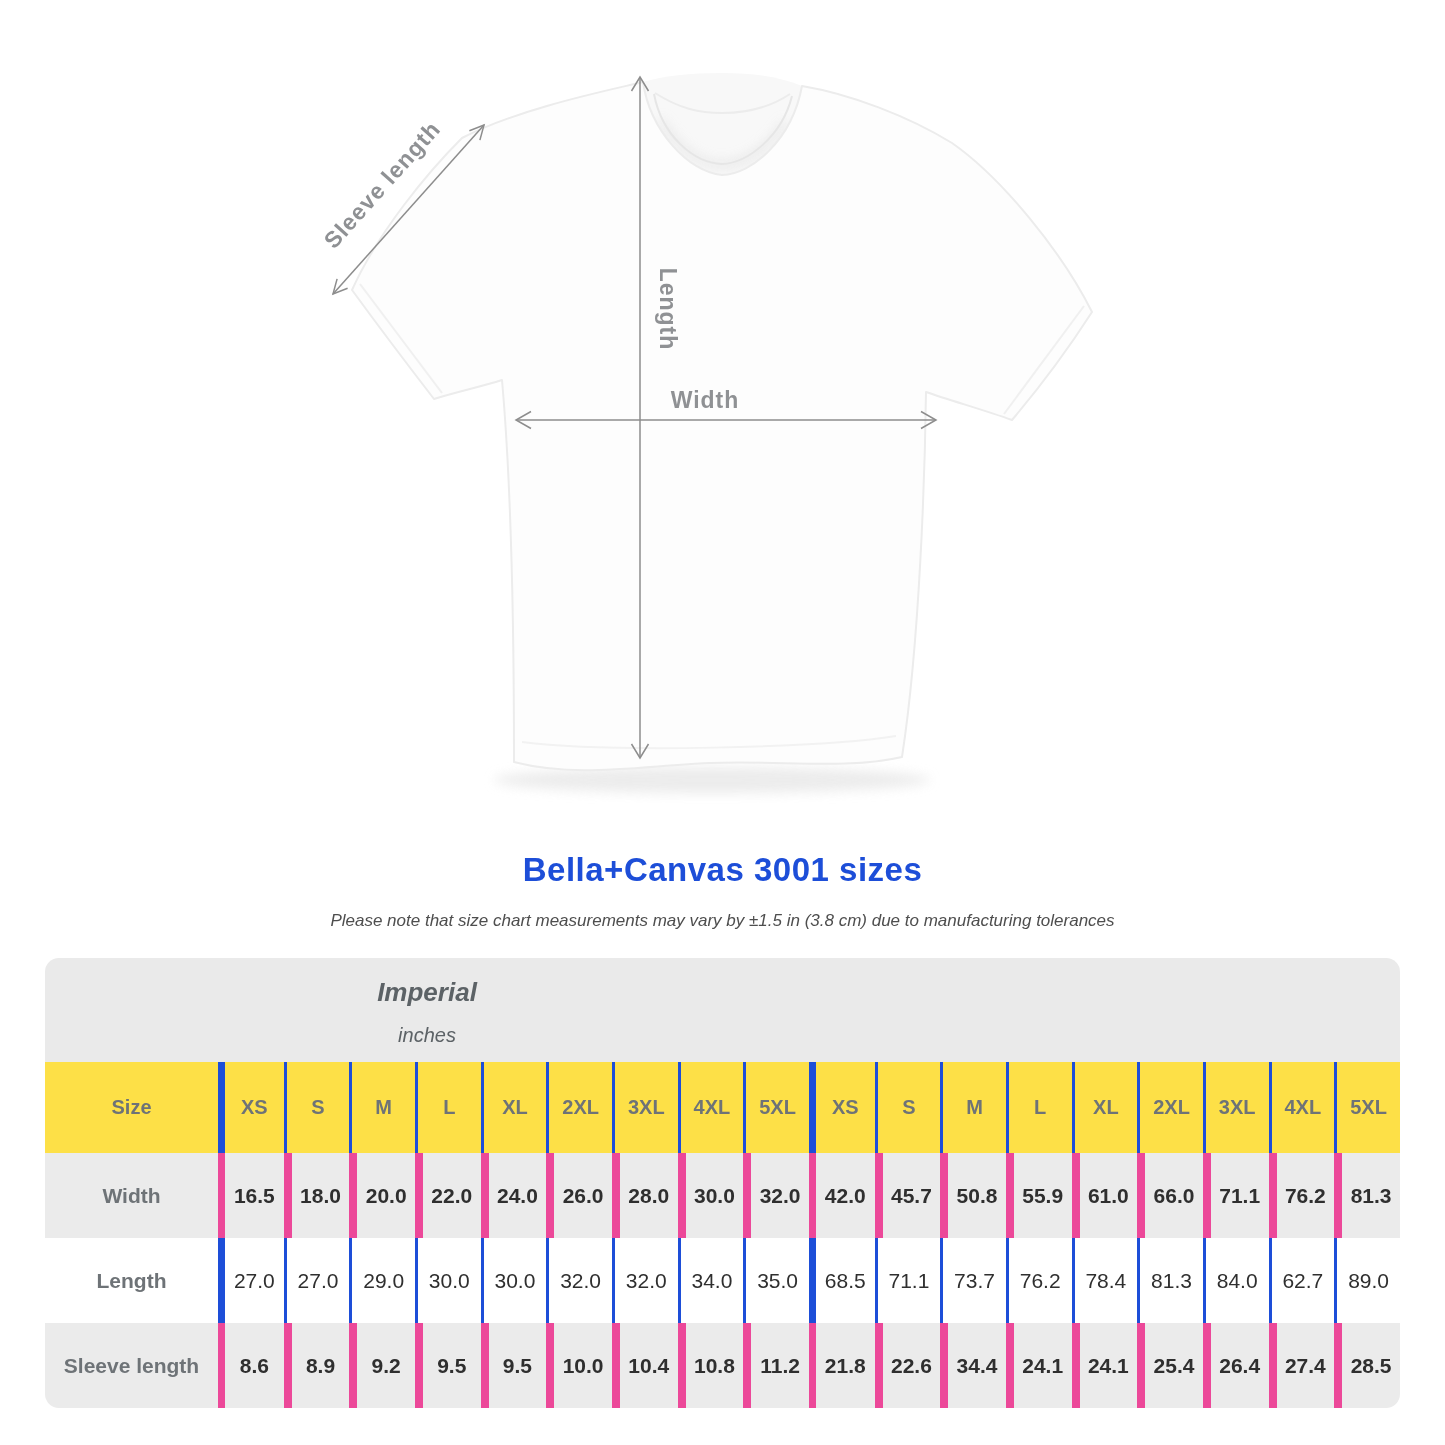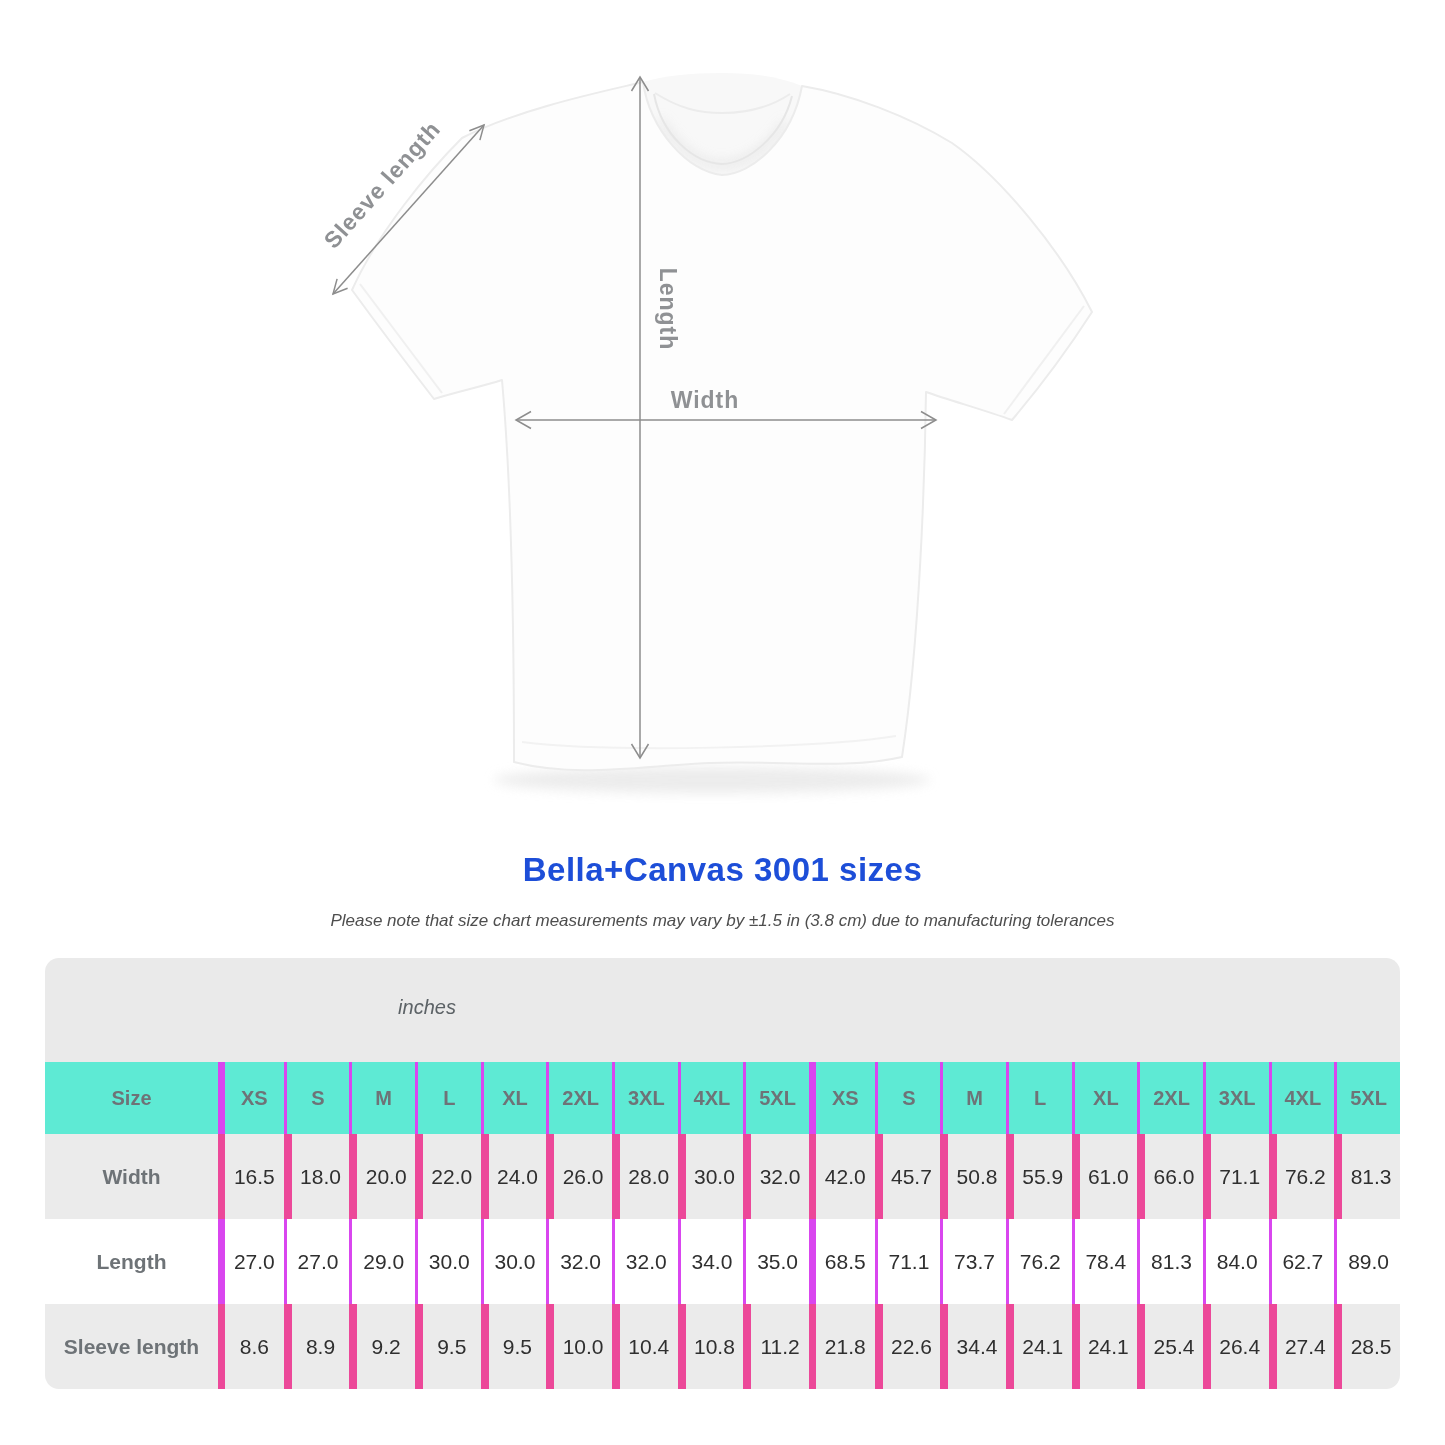--- a/index.html
+++ b/index.html
@@ -48,30 +48,30 @@
     font-style:italic;font-size:20px;color:#5c6266;margin-top:17px;
     line-height:24px;
   }
   table.size-chart{
     width:100%;border-collapse:separate;border-spacing:0;
     table-layout:fixed;
   }
   table.size-chart th,table.size-chart td{
     text-align:center;vertical-align:middle;padding:0;
   }
-  tr.size-row{height:72px;background:#5eead4;}
+  tr.size-row{height:91px;background:#fde047;}
   tr.size-row th{color:#6e7377;font-size:20px;font-weight:bold;}
   tr.data-row{height:85px;}
   tr.gray{background:#ebebeb;}
   tr.white{background:#ffffff;}
   th.row-label{color:#6e7377;font-size:21px;font-weight:bold;}
   tr.data-row td{color:#2f2f2f;font-size:21px;font-weight:normal;}
   
-  tr.size-row .c, tr.white .c{border-left:3px solid #d946ef;}
-  tr.gray .c{border-left:8px solid #ec4899;}
+  tr.size-row .c, tr.white .c{border-left:3px solid #1d4ed8;}
+  tr.gray .c{border-left:8px solid #ec4899;font-weight:bold;}
   tr.size-row .sep, tr.white .sep{border-left-width:7px;}
   tr.gray .sep{border-left-width:7px;}
   tr.last th.row-label{border-bottom-left-radius:14px;}
   tr.last td:last-child{border-bottom-right-radius:14px;}
 </style>
 </head>
 <body>
 
 <svg class="shirt-svg" width="1445" height="820" viewBox="0 0 1445 820">
   <defs>
@@ -128,20 +128,21 @@
   <text class="measure-text" transform="translate(660 309) rotate(90)" text-anchor="middle">Length</text>
   <text class="measure-text" x="705" y="408" text-anchor="middle">Width</text>
 </svg>
 
 <h1 class="page-title">Bella+Canvas 3001 sizes</h1>
 <p class="subtitle">Please note that size chart measurements may vary by ±1.5 in (3.8 cm) due to manufacturing tolerances</p>
 
 <div class="table-wrap">
   <div class="unit-band">
     <div class="unit-cell unit-imperial">
+      <div class="unit-name">Imperial</div>
       <div class="unit-sub">inches</div>
     </div>
   </div>
   <table class="size-chart">
     <colgroup>
       <col style="width:173px">
       <col span="18">
     </colgroup>
     <tbody id="size-tbody">
         <tr class="size-row">

